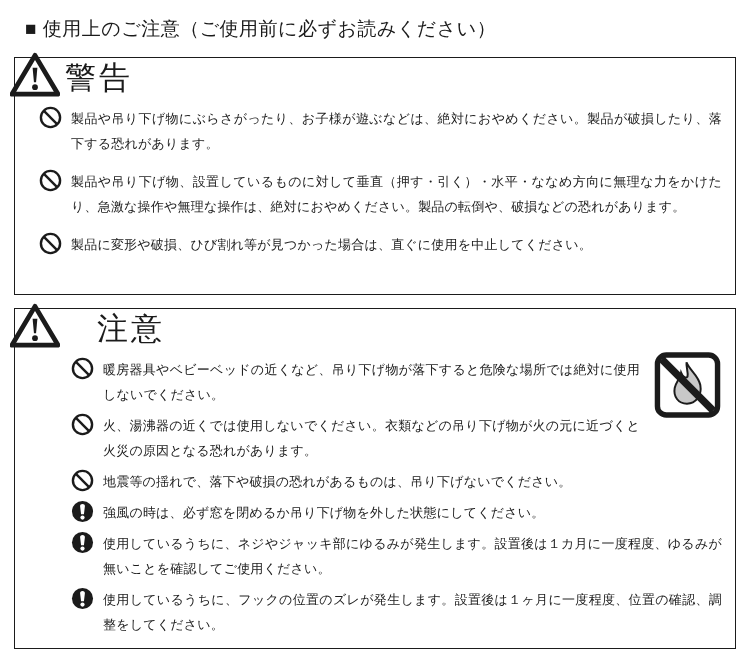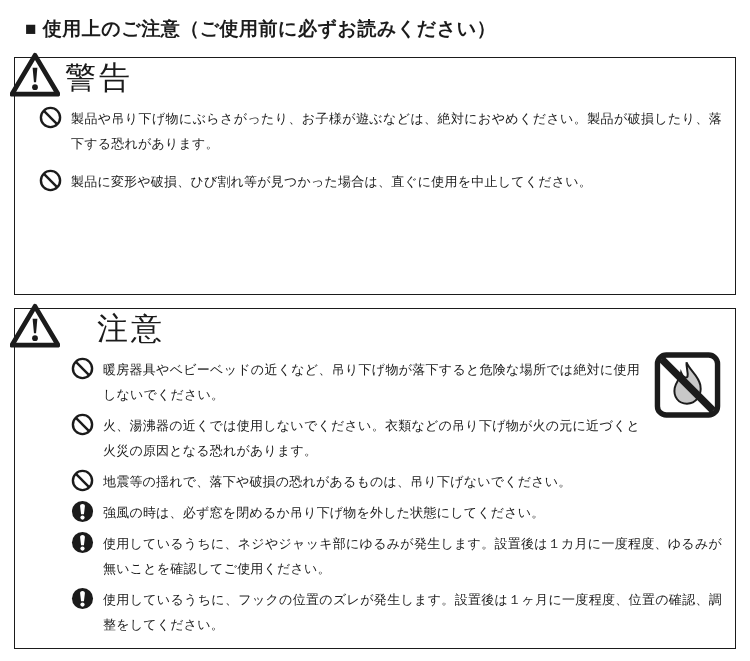--- a/index.html
+++ b/index.html
@@ -7,21 +7,21 @@
   body {
     width: 750px; height: 661px;
     font-family: "Liberation Sans", "DejaVu Sans", sans-serif;
     color: #1b1b1b;
     -webkit-font-smoothing: antialiased;
   }
   .page { position: relative; width: 750px; height: 661px; overflow: hidden; background: #fff; }
 
   .page-title {
     position: absolute; left: 25px; top: 16px;
-    font-size: 19px; font-weight: bold; letter-spacing: 0.5px;
+    font-size: 19px; font-weight: normal; letter-spacing: 0.5px;
     white-space: nowrap;
   }
 
   .notice-box {
     position: absolute; left: 14px; width: 722px;
     border: 1.6px solid #1b1b1b; background: #fff;
   }
   .box-warning { top: 57px;  height: 238px; }
   .box-caution { top: 308px; height: 341px; padding-left: 32px; }
 
@@ -110,20 +110,28 @@
               </svg>
           </span>
           <span>製品や吊り下げ物にぶらさがったり、お子様が遊ぶなどは、絶対におやめください。製品が破損したり、落下する恐れがあります。</span>
         </li>
         <li class="notice-item">
           <span class="item-icon">
             <svg viewBox="0 0 24 24">
                 <use href="#def-prohibition"></use>
               </svg>
           </span>
+          <span>製品や吊り下げ物、設置しているものに対して垂直（押す・引く）・水平・ななめ方向に無理な力をかけたり、急激な操作や無理な操作は、絶対におやめください。製品の転倒や、破損などの恐れがあります。</span>
+        </li>
+        <li class="notice-item">
+          <span class="item-icon">
+            <svg viewBox="0 0 24 24">
+                <use href="#def-prohibition"></use>
+              </svg>
+          </span>
           <span>製品に変形や破損、ひび割れ等が見つかった場合は、直ぐに使用を中止してください。</span>
         </li>
       </ul>
     </div>
   </section>
 
   <section class="notice-box box-caution">
     <span class="tri-icon">
       <svg viewBox="0 0 104 94">
           <use href="#def-triangle"></use>

